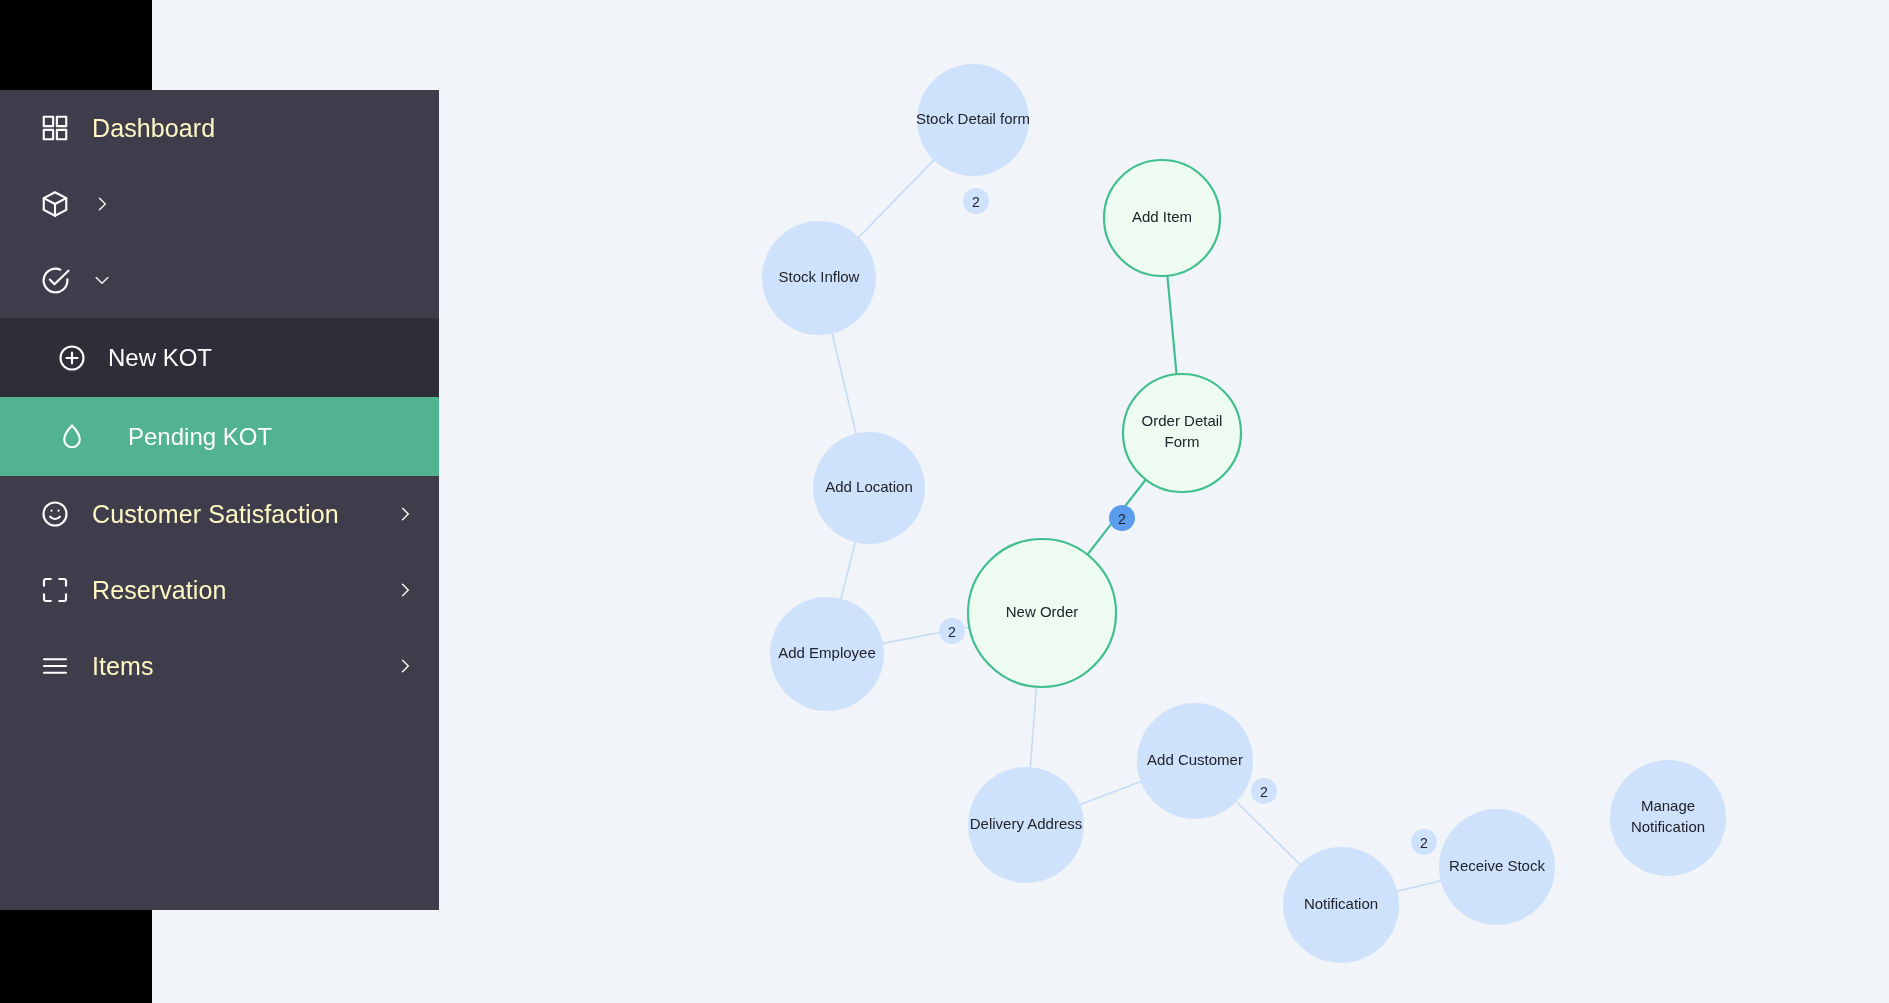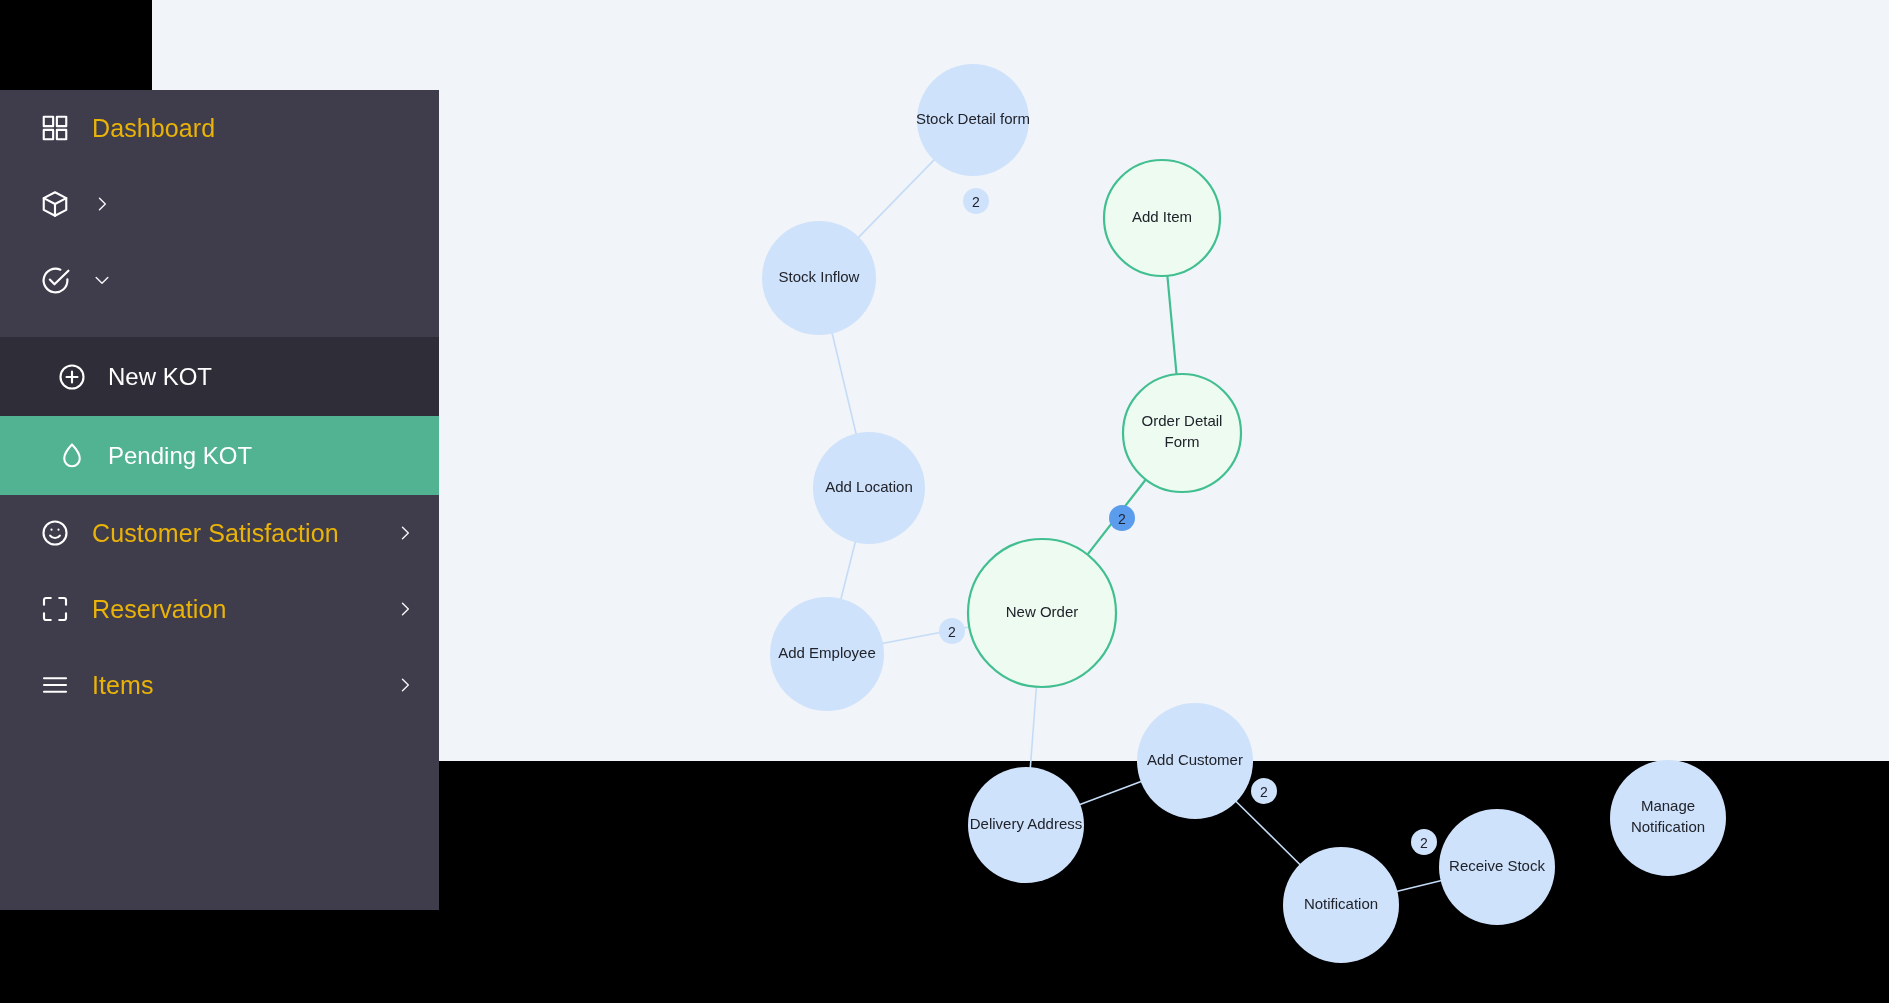--- a/index.html
+++ b/index.html
@@ -21,21 +21,21 @@
     height: 1003px;
     background: #000000;
   }
 
   
   #canvas-area {
     position: absolute;
     left: 152px;
     top: 0;
     width: 1737px;
-    height: 761px;
+    height: 1003px;
     background: #f1f4f8;
   }
   #graph-svg {
     position: absolute;
     left: 0;
     top: 0;
     width: 1737px;
     height: 1003px;
     display: block;
   }
@@ -70,21 +70,21 @@
     overflow: hidden;
   }
 
   .nav-item {
     position: relative;
     display: flex;
     align-items: center;
     height: 76px;
     padding: 0 24px 0 38px;
     box-sizing: border-box;
-    color: #eab308;
+    color: #fef9c3;
     cursor: pointer;
     user-select: none;
   }
   .nav-item .nav-icon {
     width: 34px;
     height: 34px;
     flex: 0 0 34px;
     display: flex;
     align-items: center;
     justify-content: center;
@@ -103,21 +103,20 @@
     flex: 0 0 20px;
     display: flex;
     align-items: center;
     justify-content: center;
     opacity: 0.95;
   }
 
   
   .submenu {
     background: #2e2d38;
-    margin-top: 19px;
   }
   .sub-item {
     position: relative;
     display: flex;
     align-items: center;
     height: 79px;
     padding: 0 24px 0 56px;
     box-sizing: border-box;
     color: #ffffff;
     cursor: pointer;
@@ -132,20 +131,21 @@
     justify-content: center;
     margin-right: 20px;
   }
   .sub-item .nav-text {
     font-size: 24px;
     font-weight: 400;
     white-space: nowrap;
   }
   .sub-item.active {
     background: #51b392;
+    gap: 20px;
   }
 
   svg.ic { display: block; }
   svg.ic * {
     stroke: #ffffff;
     fill: none;
     stroke-width: 1.7;
     stroke-linecap: round;
     stroke-linejoin: round;
   }

